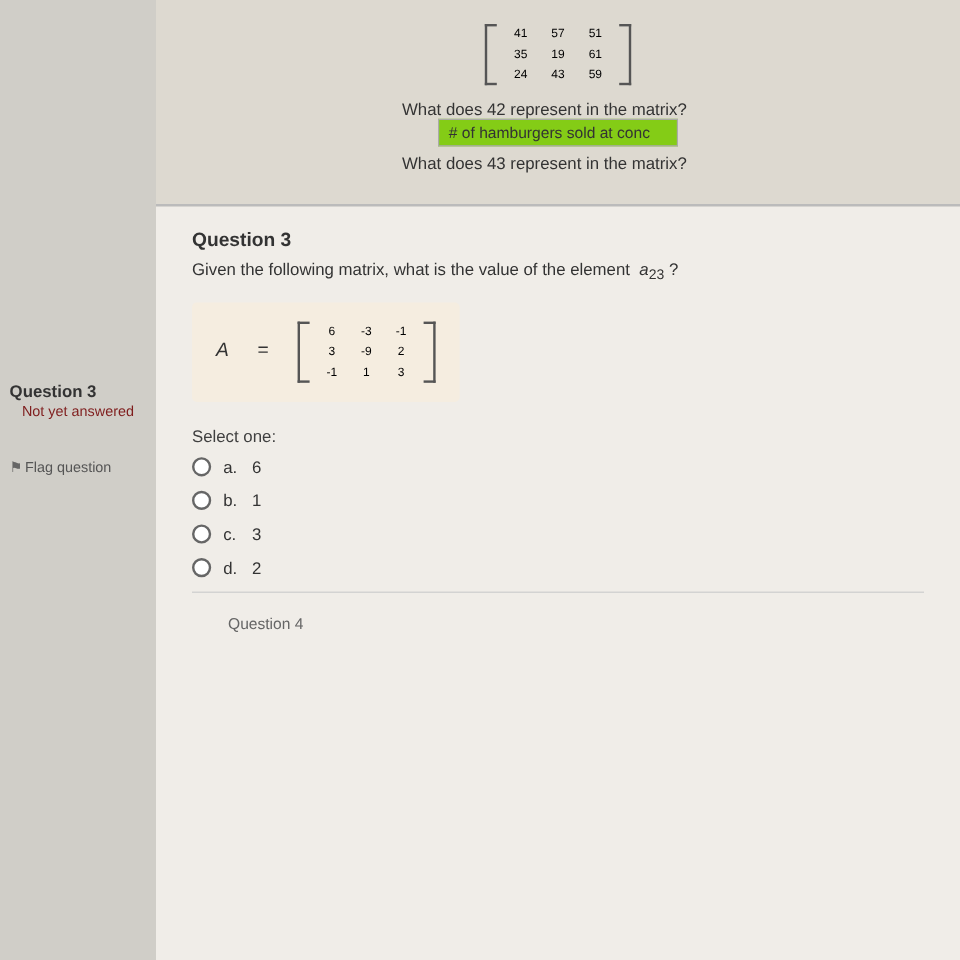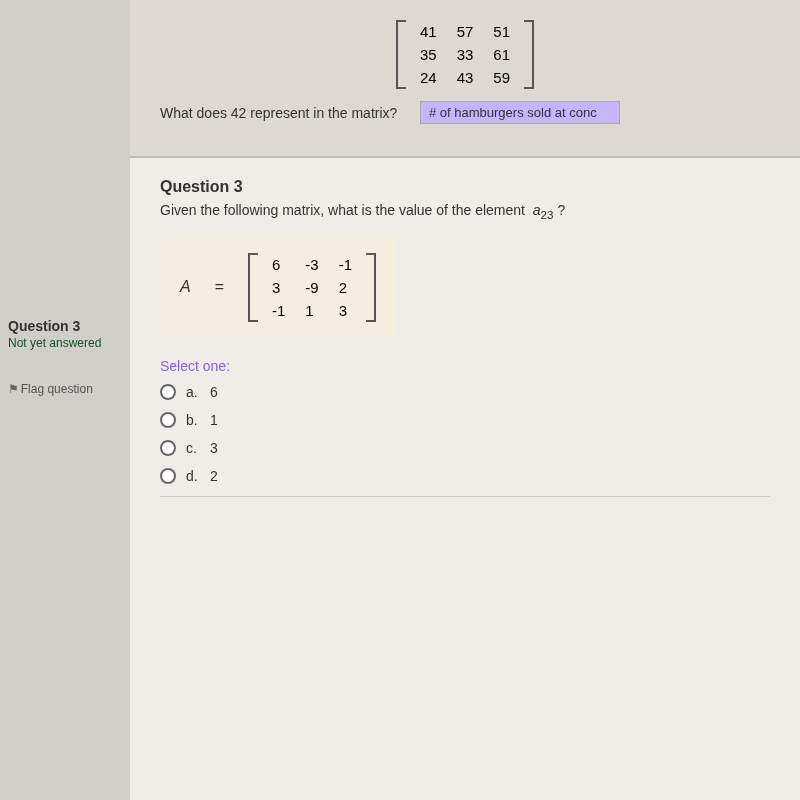--- a/index.html
+++ b/index.html
@@ -29,22 +29,23 @@
     }
 
     .sidebar-label {
       font-weight: bold;
       font-size: 14px;
       margin-bottom: 2px;
     }
 
     .sidebar-sub {
       font-size: 12px;
-      color: #14532d;
+      color: #7f1d1d;
       margin-bottom: 2px;
+      text-align: center;
     }
 
     .sidebar-marked {
       font-size: 12px;
       color: #555;
     }
 
     .sidebar-flag {
       font-size: 12px;
       color: #555;
@@ -72,29 +73,30 @@
       background: #ddd9d0;
       padding: 20px 30px 20px 30px;
       border-bottom: 2px solid #bbb;
     }
 
     .question-row {
       display: flex;
       align-items: center;
       margin-bottom: 6px;
       font-size: 14px;
+      flex-direction: column;
     }
 
     .question-row label {
       min-width: 260px;
       color: #333;
     }
 
     .answer-box {
-      background: #c4b5fd;
+      background: #84cc16;
       border: 1px solid #aaa;
       padding: 3px 8px;
       font-size: 13px;
       color: #333;
       min-width: 200px;
       white-space: nowrap;
       overflow: hidden;
       text-overflow: ellipsis;
     }
 
@@ -137,22 +139,22 @@
       font-size: 16px;
       color: #333;
       margin-right: 8px;
     }
 
     table.mtrx {
       border-collapse: collapse;
     }
     table.mtrx td {
       padding: 3px 10px;
-      font-size: 15px;
-      text-align: left;
+      font-size: 10px;
+      text-align: center;
     }
 
     .left-bracket {
       display: inline-block;
       width: 10px;
       border-left: 2px solid #555;
       border-top: 2px solid #555;
       border-bottom: 2px solid #555;
       align-self: stretch;
       margin-right: 4px;
@@ -169,21 +171,21 @@
     }
 
     .matrix-wrapper {
       display: inline-flex;
       align-items: stretch;
     }
 
     
     .select-label {
       font-size: 14px;
-      color: #8b5cf6;
+      color: #404040;
       margin-bottom: 10px;
     }
 
     .option-row {
       display: flex;
       align-items: center;
       gap: 10px;
       margin-bottom: 12px;
       font-size: 14px;
       color: #333;
@@ -243,39 +245,40 @@
         <div class="left-bracket"></div>
         <table class="mtrx">
           <tbody>
               <tr>
             <td>41</td>
             <td>57</td>
             <td>51</td>
           </tr>
           <tr>
             <td>35</td>
-            <td>33</td>
+            <td>19</td>
             <td>61</td>
           </tr>
           <tr>
             <td>24</td>
             <td>43</td>
             <td>59</td>
           </tr>
         </tbody>
           </table>
         <div class="right-bracket"></div>
       </div>
     </div>
 
     <div class="question-row">
       <label>What does 42 represent in the matrix?</label>
       <div class="answer-box"># of hamburgers sold at conc</div>
     </div>
     <div class="question-row">
+      <label>What does 43 represent in the matrix?</label>
     </div>
   </div>
 
   <div class="question-section">
     <div class="question-header">Question 3</div>
     <div class="question-text">
       Given the following matrix, what is the value of the element &nbsp;<em>a</em><sub>23</sub> ?
     </div>
 
     
@@ -328,14 +331,17 @@
       <span>3</span>
     </div>
 
     <div class="option-row">
       <div class="radio-circle"></div>
       <span class="option-letter">d.</span>
       <span>2</span>
     </div>
 
     <hr class="divider">
+    <div class="bottom-nav">
+      <span>Question 4</span>
+    </div>
   </div>
 </div>
 
 </body></html>

